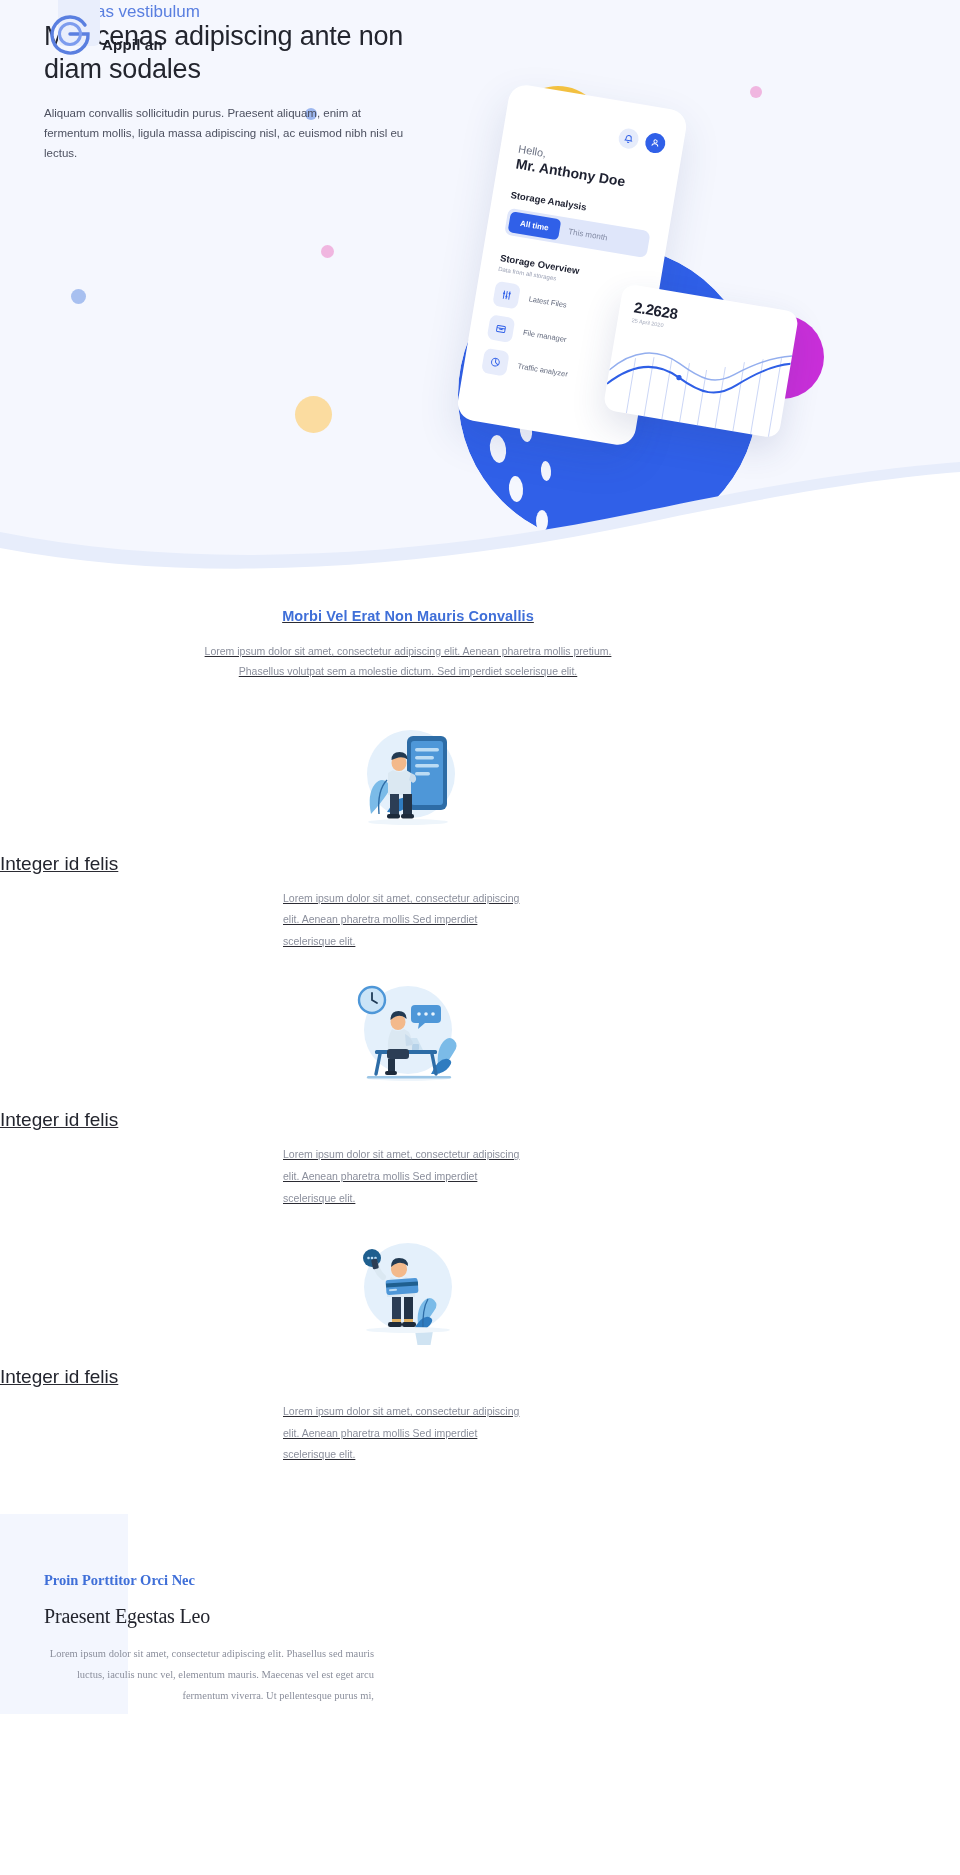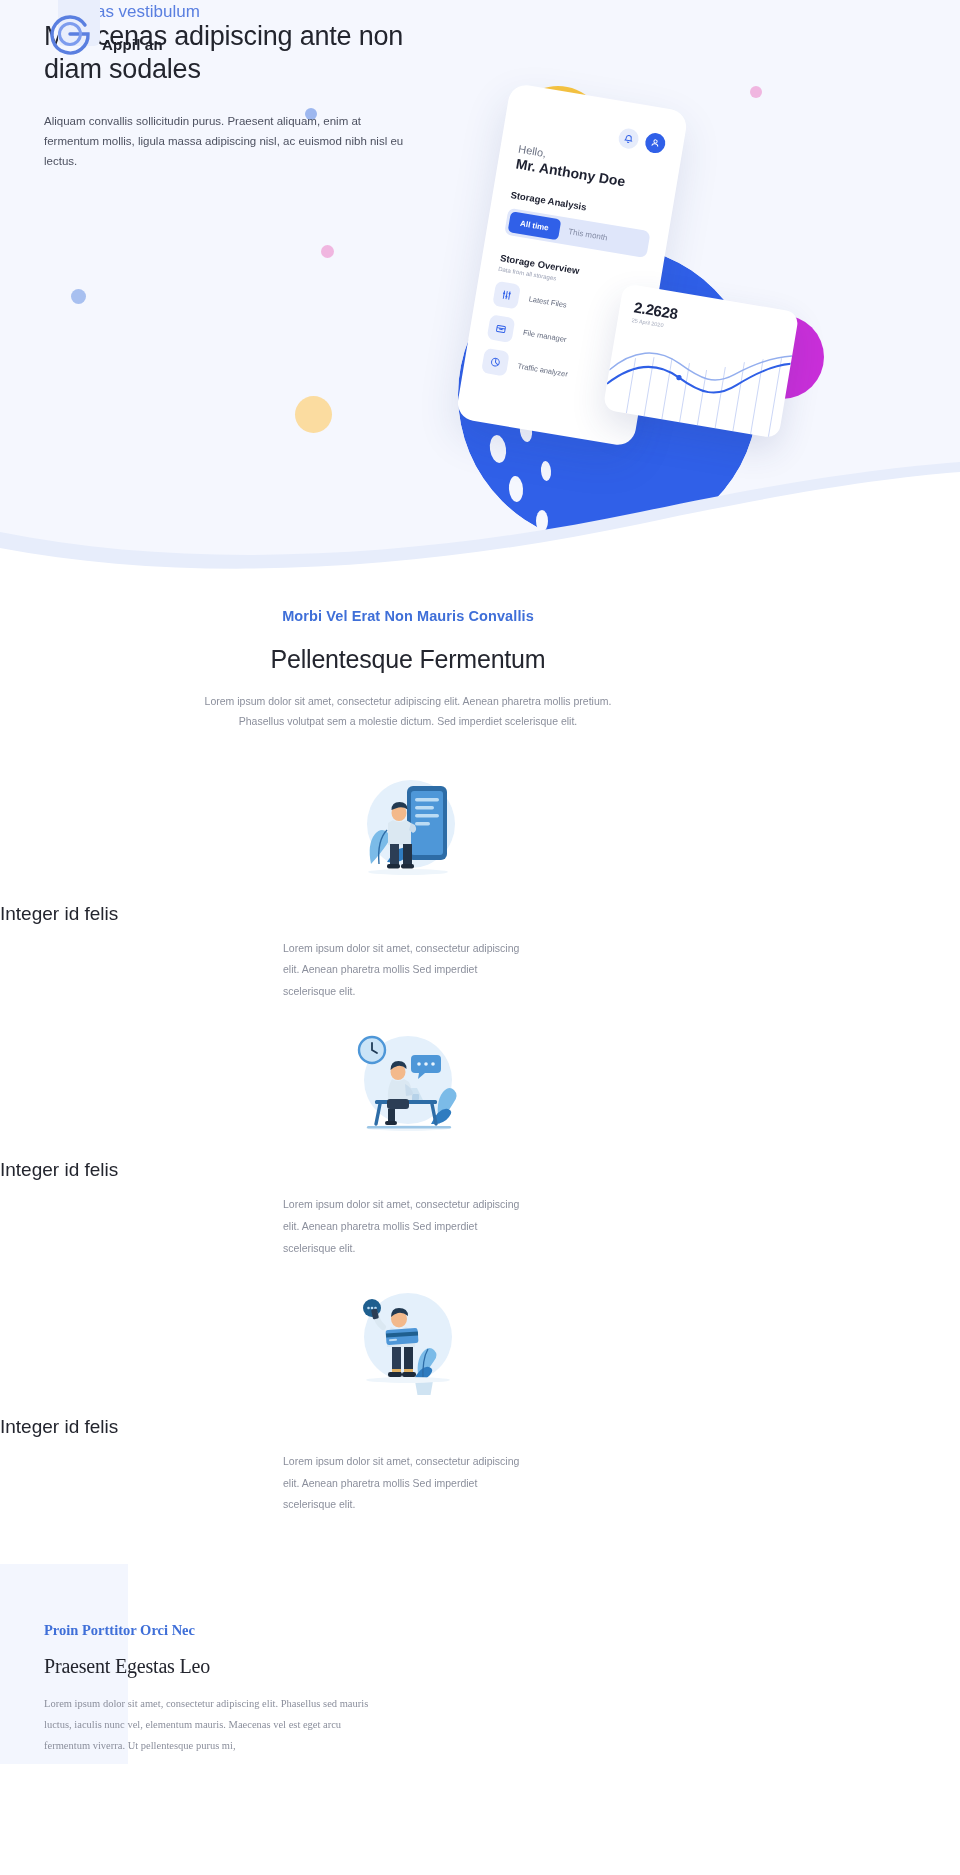--- a/index.html
+++ b/index.html
@@ -54,21 +54,21 @@
     font-size:17px; color:#5a7fe0; z-index:10;
     white-space:nowrap;
   }
 
   .hero-copy { position:absolute; left:44px; top:20px; width:420px; z-index:5; }
   .hero-title {
     font-size:27px; font-weight:normal; line-height:1.22;
     color:#23252e; letter-spacing:-0.2px;
   }
   .hero-sub {
-    margin-top:25px;
+    margin-top:17px;
     font-size:11.5px; line-height:1.75; color:#4d5160; width:372px;
   }
 
   
   .dot { position:absolute; border-radius:50%; }
   .dot-a { left:305px; top:108px; width:12px; height:12px; background:#9db7ef; }
   .dot-b { left:321px; top:245px; width:13px; height:13px; background:#f0b6e0; }
   .dot-c { left:71px;  top:289px; width:15px; height:15px; background:#a8c0f0; }
   .dot-d { left:750px; top:86px;  width:12px; height:12px; background:#f0b6e0; }
   .blob-yellow-sm {
@@ -133,21 +133,21 @@
     background:#ffffff; border-radius:13px;
     transform:rotate(9.5deg);
     box-shadow:0 14px 34px rgba(40,60,120,.14);
     overflow:hidden; padding:13px 14px 0 14px;
   }
   .cc-val { font-size:15px; font-weight:bold; color:#1d2030; letter-spacing:-.3px; }
   .cc-date { font-size:5.5px; color:#a2a8ba; margin-top:2px; }
   .cc-svg { position:absolute; left:0; bottom:0; width:178px; height:86px; }
 
   
-  .features { position:relative; width:816px; padding-top:8px; background:#fff; }
+  .features { position:relative; width:816px; padding-top:8px; background:#fff;text-decoration:underline; }
   .sec-eyebrow {
     text-align:center; color:#3f6fd8; font-size:14.5px;
     font-weight:bold; letter-spacing:.1px;
   }
   .sec-title {
     text-align:center; font-size:25px; font-weight:normal;
     color:#23252e; margin-top:21px; letter-spacing:-.2px;
   }
   .sec-lead {
     margin:17px auto 0; width:430px; text-align:center;
@@ -172,21 +172,21 @@
     background:#f3f6fe;
   }
   .cta-inner { position:relative; padding:58px 0 0 44px; width:430px;font-family:Liberation Serif, serif; }
   .cta-eyebrow { color:#3f6fd8; font-size:14.5px; font-weight:bold; }
   .cta-title {
     font-size:20px; font-weight:normal; color:#23252e;
     margin-top:16px; letter-spacing:-.2px;
   }
   .cta-text {
     margin-top:15px; width:330px;
-    font-size:10.5px; line-height:2.0; color:#8b8f9c;
+    font-size:10.5px; line-height:2.0; color:#8b8f9c;text-align:right;
   }
 </style>
 </head>
 <body>
 
 <div class="page">
 
   <section class="hero">
 
     <span class="dot dot-a"></span>
@@ -323,21 +323,20 @@
     </div>
 
     <svg class="hero-wave" viewBox="0 0 960 140" preserveAspectRatio="none">
       <path d="M0 72 C 200 112, 430 96, 640 52 C 780 22, 880 8, 960 2 L960 140 L0 140 Z" fill="#e7edfb"></path>
       <path d="M0 88 C 200 126, 430 108, 640 64 C 780 34, 880 18, 960 12 L960 140 L0 140 Z" fill="#ffffff"></path>
     </svg>
   </section>
 
   <section class="features">
     <div class="sec-eyebrow">Morbi Vel Erat Non Mauris Convallis</div>
-    <h2 class="sec-title">Pellentesque Fermentum</h2>
     <p class="sec-lead">Lorem ipsum dolor sit amet, consectetur adipiscing elit. Aenean pharetra mollis pretium. Phasellus volutpat sem a molestie dictum. Sed imperdiet scelerisque elit.</p>
 
     <div class="feat">
       <div class="feat-art">
         <svg viewBox="0 0 130 115" width="130" height="115">
           <circle cx="68" cy="52" r="44" fill="#e4f0fb"></circle>
           <rect x="64" y="14" width="40" height="74" rx="6" fill="#2d6ca6"></rect>
           <rect x="68" y="19" width="32" height="64" rx="3" fill="#4e97d8"></rect>
           <g fill="#bcdcf4">
             <rect x="72" y="26" width="24" height="3.4" rx="1.7"></rect>

